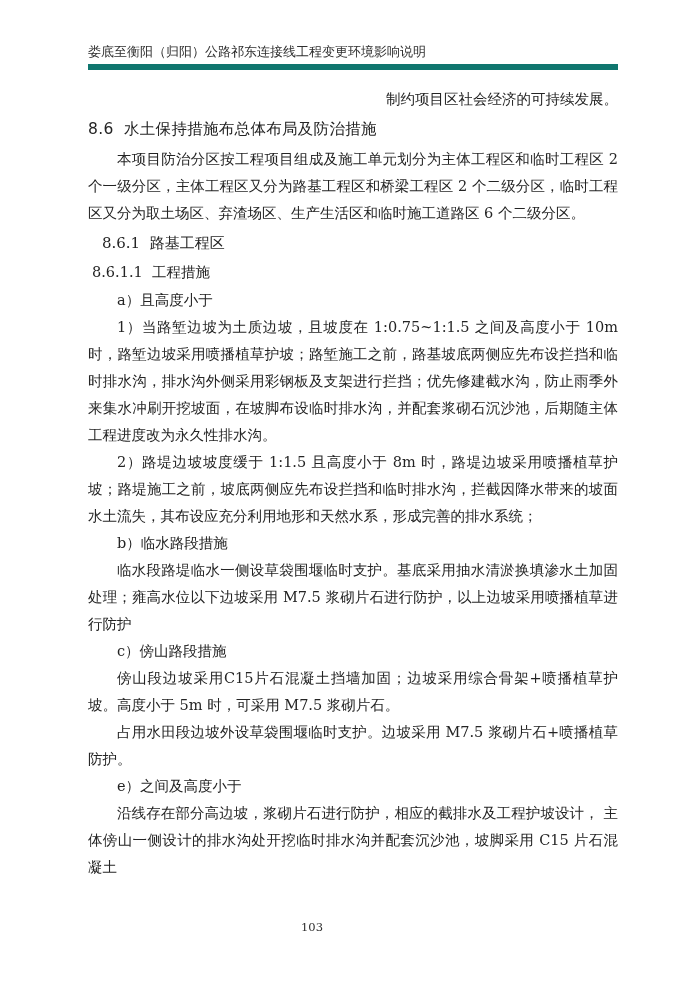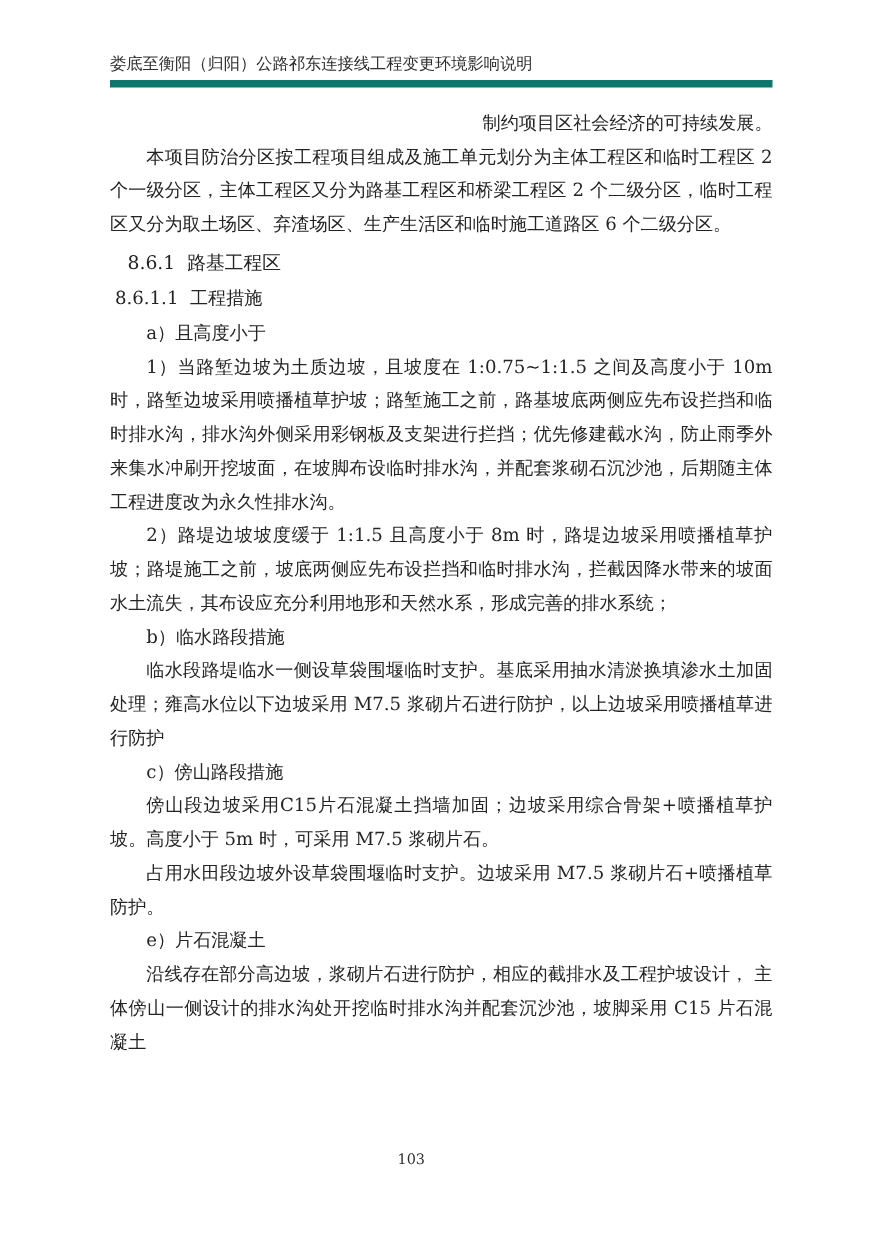--- a/index.html
+++ b/index.html
@@ -71,40 +71,41 @@
   }
   .item-label {
     text-indent: 2em;
     text-align: left;
   }
   .para {
     text-indent: 2em;
   }
   .footer {
     position: absolute;
-    left: 17px;
+    left: 0;
     top: 920px;
     width: 624px;
     text-align: center;
     font-size: 11.5px;
     color: #2e2e2e;
   }
 </style>
 </head>
 <body>
 
 <div class="page">
 
   <div class="running-header">
     <span>娄底至衡阳（归阳）公路祁东连接线工程变更环境影响说明</span>
   </div>
 
   <main class="content">
     <p class="tail">制约项目区社会经济的可持续发展。</p>
 
+    <h1 class="h1">8.6  水土保持措施布总体布局及防治措施</h1>
 
     <p class="para">本项目防治分区按工程项目组成及施工单元划分为主体工程区和临时工程区 2 个一级分区，主体工程区又分为路基工程区和桥梁工程区 2 个二级分区，临时工程区又分为取土场区、弃渣场区、生产生活区和临时施工道路区 6 个二级分区。</p>
 
     <h2 class="h2">8.6.1  路基工程区</h2>
 
     <h3 class="h3">8.6.1.1  工程措施</h3>
 
     <p class="item-label">a）且高度小于</p>
 
     <p class="para">1）当路堑边坡为土质边坡，且坡度在 1:0.75~1:1.5 之间及高度小于 10m 时，路堑边坡采用喷播植草护坡；路堑施工之前，路基坡底两侧应先布设拦挡和临时排水沟，排水沟外侧采用彩钢板及支架进行拦挡；优先修建截水沟，防止雨季外来集水冲刷开挖坡面，在坡脚布设临时排水沟，并配套浆砌石沉沙池，后期随主体工程进度改为永久性排水沟。</p>
@@ -115,21 +116,21 @@
 
     <p class="para">临水段路堤临水一侧设草袋围堰临时支护。基底采用抽水清淤换填渗水土加固处理；雍高水位以下边坡采用 M7.5 浆砌片石进行防护，以上边坡采用喷播植草进行防护</p>
 
     <p class="item-label">c）傍山路段措施</p>
 
     <p class="para">傍山段边坡采用C15片石混凝土挡墙加固；边坡采用综合骨架+喷播植草护坡。高度小于 5m 时，可采用 M7.5 浆砌片石。</p>
 
 
     <p class="para">占用水田段边坡外设草袋围堰临时支护。边坡采用 M7.5 浆砌片石+喷播植草防护。</p>
 
-    <p class="item-label">e）片石混凝土</p>
+    <p class="item-label">e）之间及高度小于</p>
 
     <p class="para">沿线存在部分高边坡，浆砌片石进行防护，相应的截排水及工程护坡设计， 主体傍山一侧设计的排水沟处开挖临时排水沟并配套沉沙池，坡脚采用 C15 片石混凝土</p>
   </main>
 
   <div class="footer">
     <span>103</span>
   </div>
 
 </div>
 

